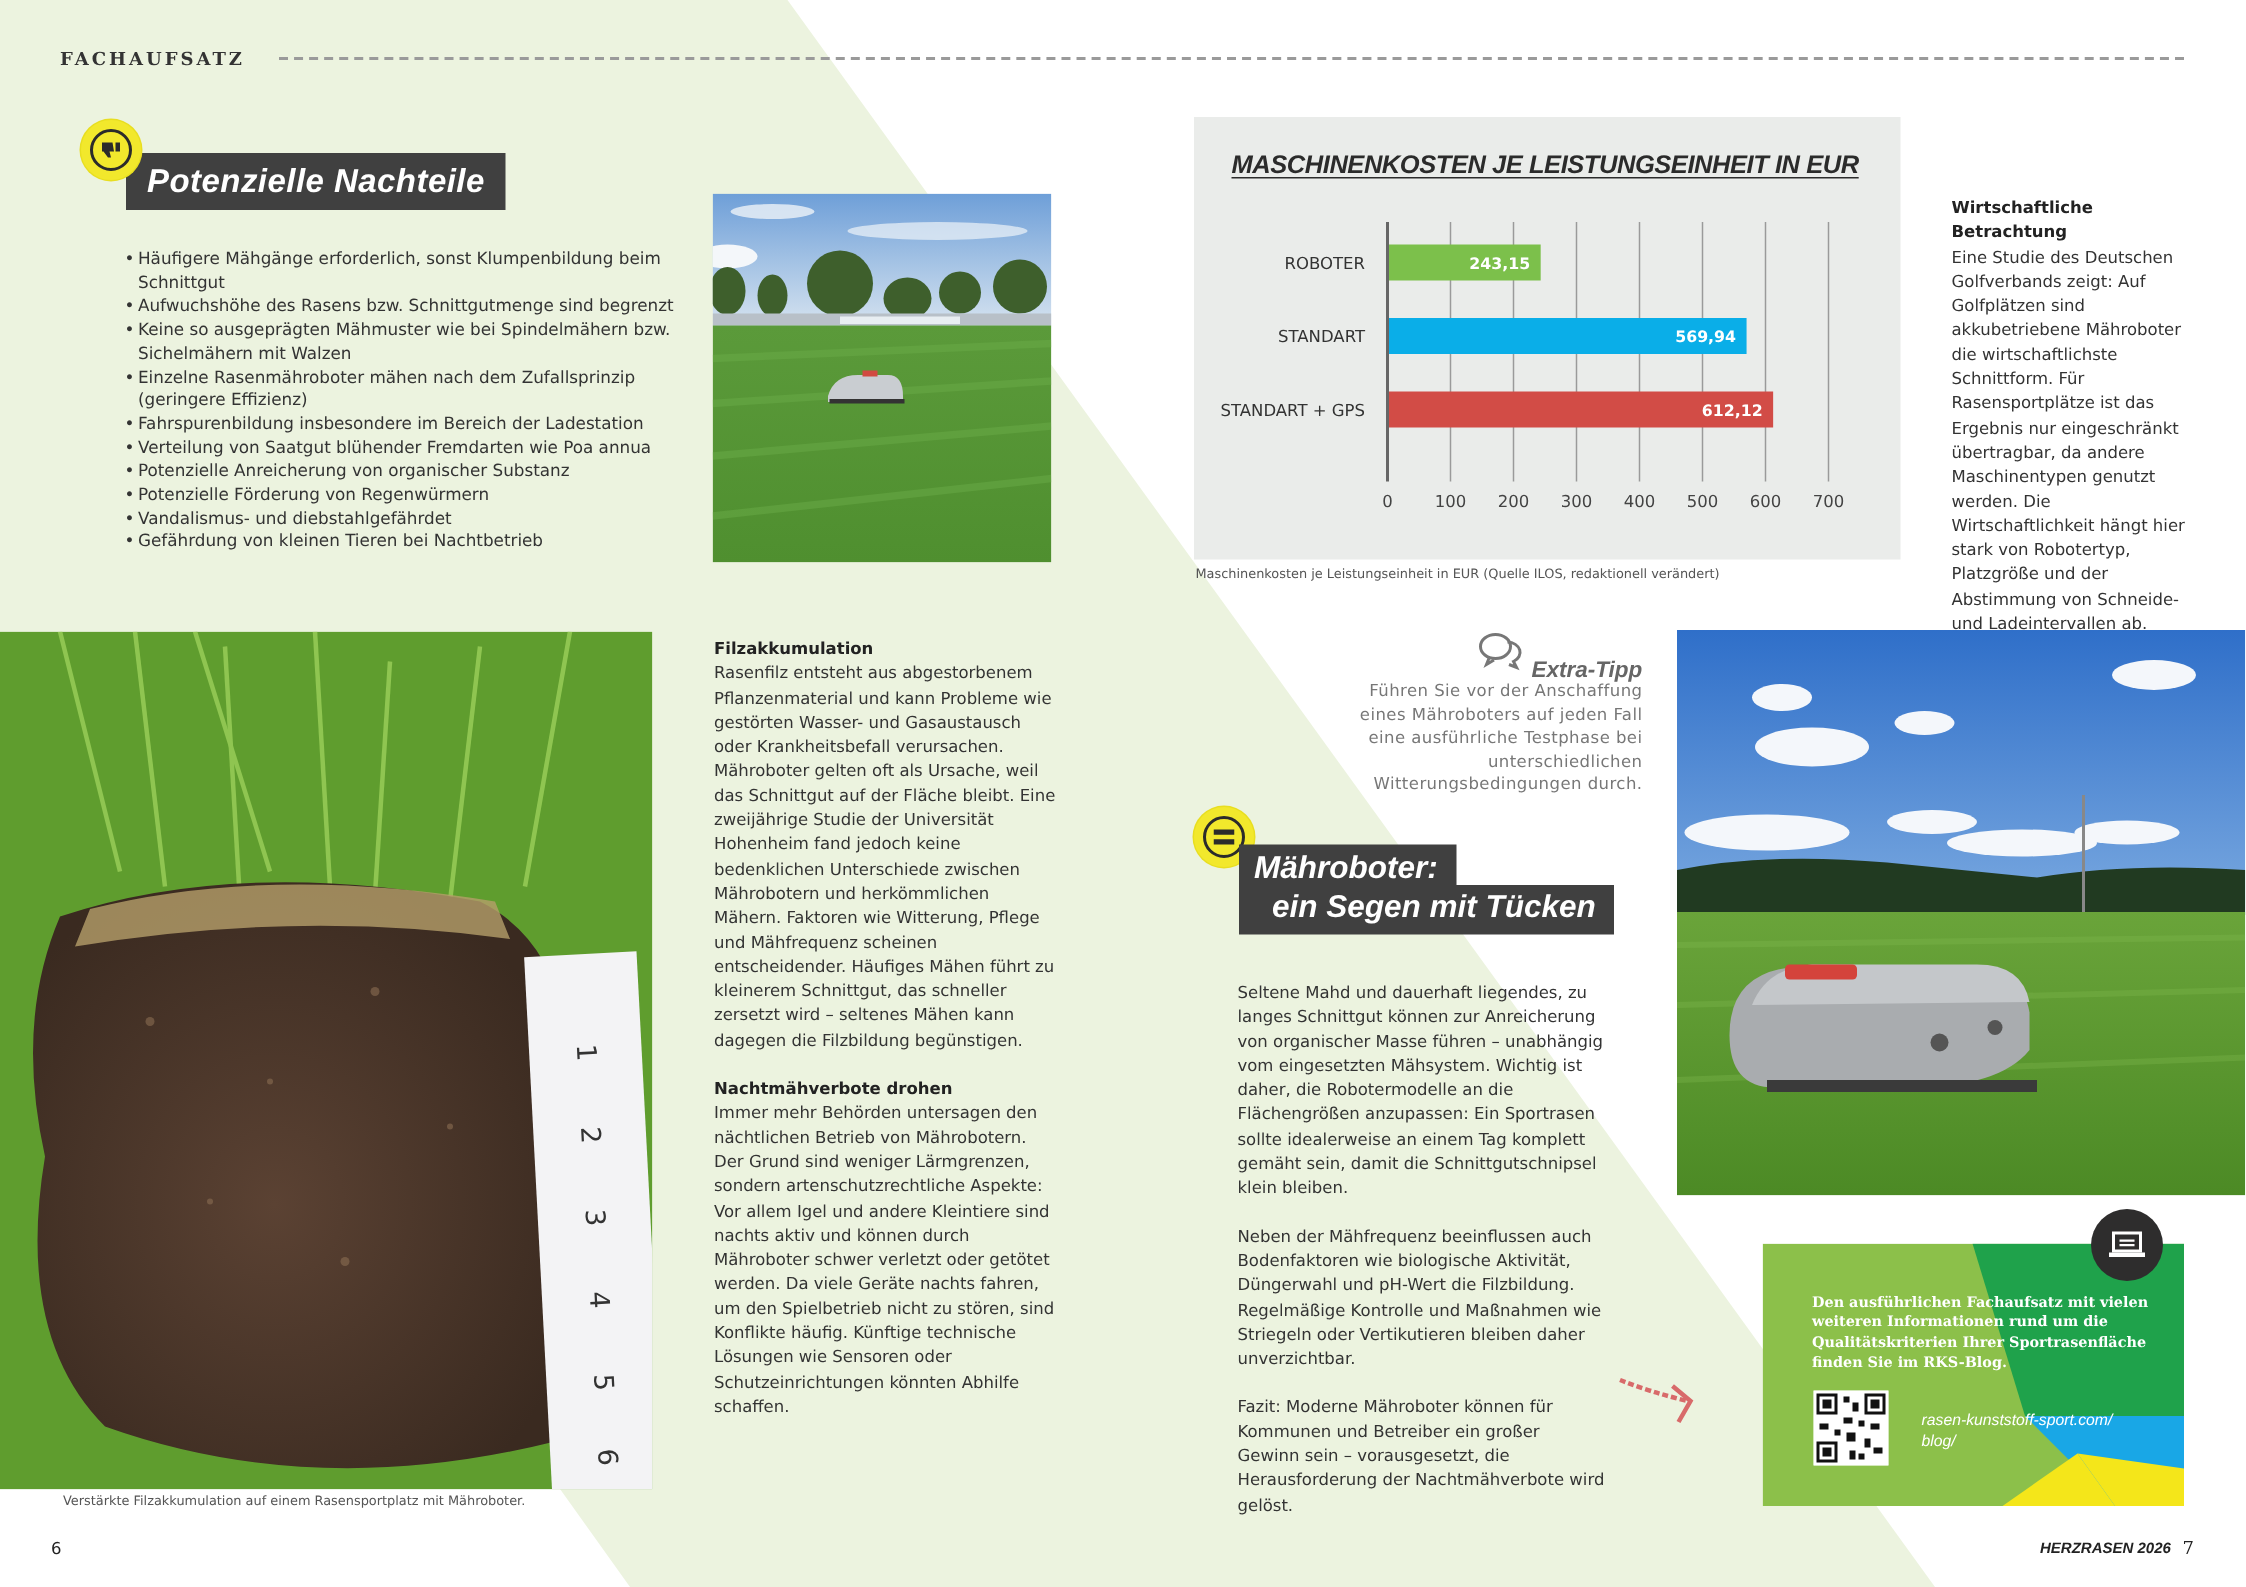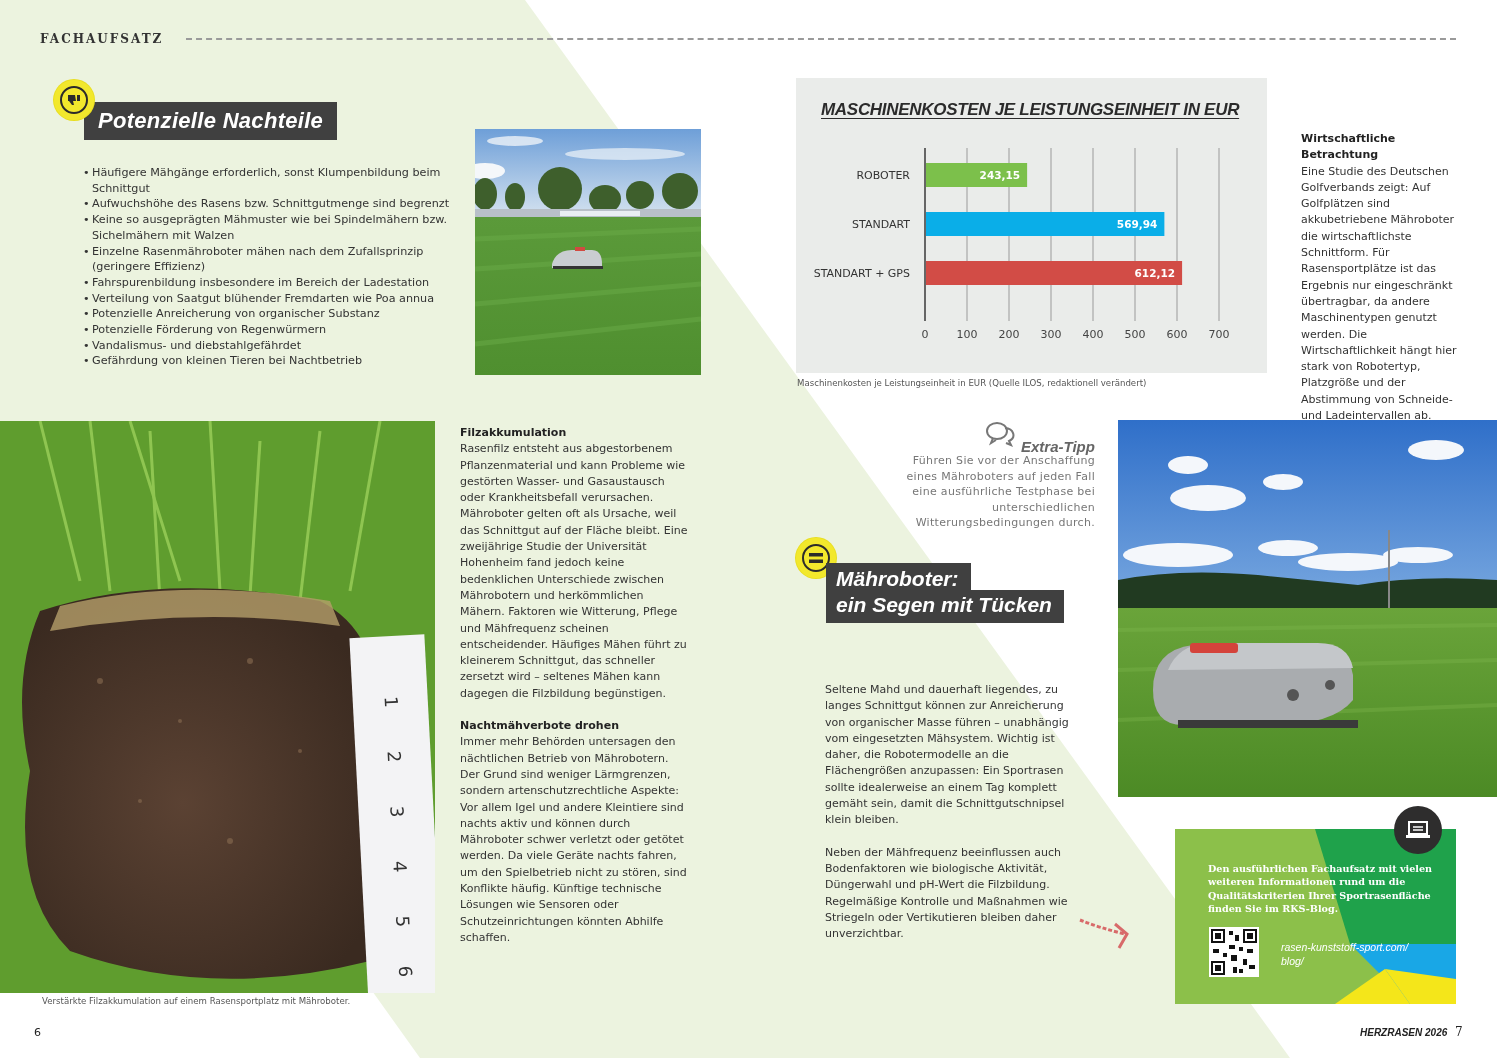--- a/index.html
+++ b/index.html
@@ -28,32 +28,32 @@
 
   .chart-panel { left:796px; top:78px; width:471px; height:295px; background:#eaecea; }
   .chart-title { left:821px; top:100px; font-family:"Liberation Sans", sans-serif; font-style:italic; font-weight:bold; font-size:17px; color:#2b2b2b; text-decoration:underline; text-underline-offset:3px; letter-spacing:-0.3px;text-align:right; }
   .chart-svg { left:796px; top:78px; }
   .chart-caption { left:797px; top:378px; font-size:8.6px; color:#555; }
 
   .sidebar-text { left:1301px; top:131px; width:160px; font-size:11px; line-height:16.3px; color:#333; }
   .sidebar-text b { color:#222; }
 
   .col-text { font-size:11px; line-height:16.3px; color:#333; }
-  .col2 { left:460px; top:425px; width:230px; }
-  .col3 { left:825px; top:654px; width:245px;margin-top:28px; }
+  .col2 { left:476px; top:425px; width:230px; }
+  .col3 { left:825px; top:654px; width:245px; }
   .col-text .sub { font-weight:bold; color:#222; }
   .col-text p { margin:0; }
   .col-text .gap { height:16px; }
 
   .tip-title { left:1021px; top:426px; font-family:"Liberation Sans", sans-serif; font-style:italic; font-weight:bold; font-size:15px; color:#666;margin-top:12px; }
   .tip-icon { left:985px; top:420px; width:30px; height:28px; }
   .tip-text { left:900px; top:453px; width:195px; text-align:right; font-size:11px; line-height:15.6px; color:#777; letter-spacing:0.3px; }
 
   .h2a { left:826px; top:563px; padding:4px 12px 2px 10px; font-size:21px; }
-  .h2b { left:826px; top:590px; padding:3px 12px 6px 10px; font-size:21px; }
+  .h2b { left:826px; top:590px; padding:3px 12px 6px 22px; font-size:21px; }
 
   .arrow-doodle { left:1075px; top:912px; width:60px; height:40px; }
 
   .promo { left:1175px; top:829px; width:281px; height:175px; overflow:hidden; }
   .promo-text { left:1208px; top:862px; width:240px; font-family:"DejaVu Serif", serif; font-weight:bold; font-size:9.6px; line-height:13.3px; color:#fff; }
   .qr { left:1209px; top:927px; width:50px; height:50px; background:#fff; }
   .promo-url { left:1281px; top:940px; font-family:"Liberation Sans", sans-serif; font-style:italic; font-size:10.5px; line-height:14px; color:#fff; width:160px; }
   .laptop-btn { left:1394px; top:806px; width:48px; height:48px; border-radius:50%; background:#2e2d2d; display:flex; align-items:center; justify-content:center; }
 
   .photo-caption { left:42px; top:996px; font-size:8.6px; color:#555; }
@@ -240,20 +240,21 @@
   </div>
 </div>
 <div class="abs headline-box h2a">Mähroboter:</div>
 <div class="abs headline-box h2b">ein Segen mit Tücken</div>
 
 <div class="abs col-text col3">
   <p>Seltene Mahd und dauerhaft liegendes, zu langes Schnittgut können zur Anreicherung von organischer Masse führen – unabhängig vom eingesetzten Mähsystem. Wichtig ist daher, die Robotermodelle an die Flächengrößen anzupassen: Ein Sportrasen sollte idealerweise an einem Tag komplett gemäht sein, damit die Schnittgutschnipsel klein bleiben.</p>
   <div class="gap"></div>
   <p>Neben der Mähfrequenz beeinflussen auch Bodenfaktoren wie biologische Aktivität, Düngerwahl und pH-Wert die Filzbildung. Regelmäßige Kontrolle und Maßnahmen wie Striegeln oder Vertikutieren bleiben daher unverzichtbar.</p>
   <div class="gap"></div>
+  <p>Fazit: Moderne Mähroboter können für Kommunen und Betreiber ein großer Gewinn sein – vorausgesetzt, die Herausforderung der Nachtmähverbote wird gelöst.</p>
 </div>
 
 <div class="abs photo3">
   <svg width="379" height="377" viewBox="0 0 379 377">
     <defs>
       <linearGradient id="sky3" x1="0" y1="0" x2="0" y2="1">
         <stop offset="0" stop-color="#2f6fc9"></stop>
           <stop offset="1" stop-color="#7aa9e0"></stop>
       </linearGradient>
       <linearGradient id="grass3" x1="0" y1="0" x2="0" y2="1">

